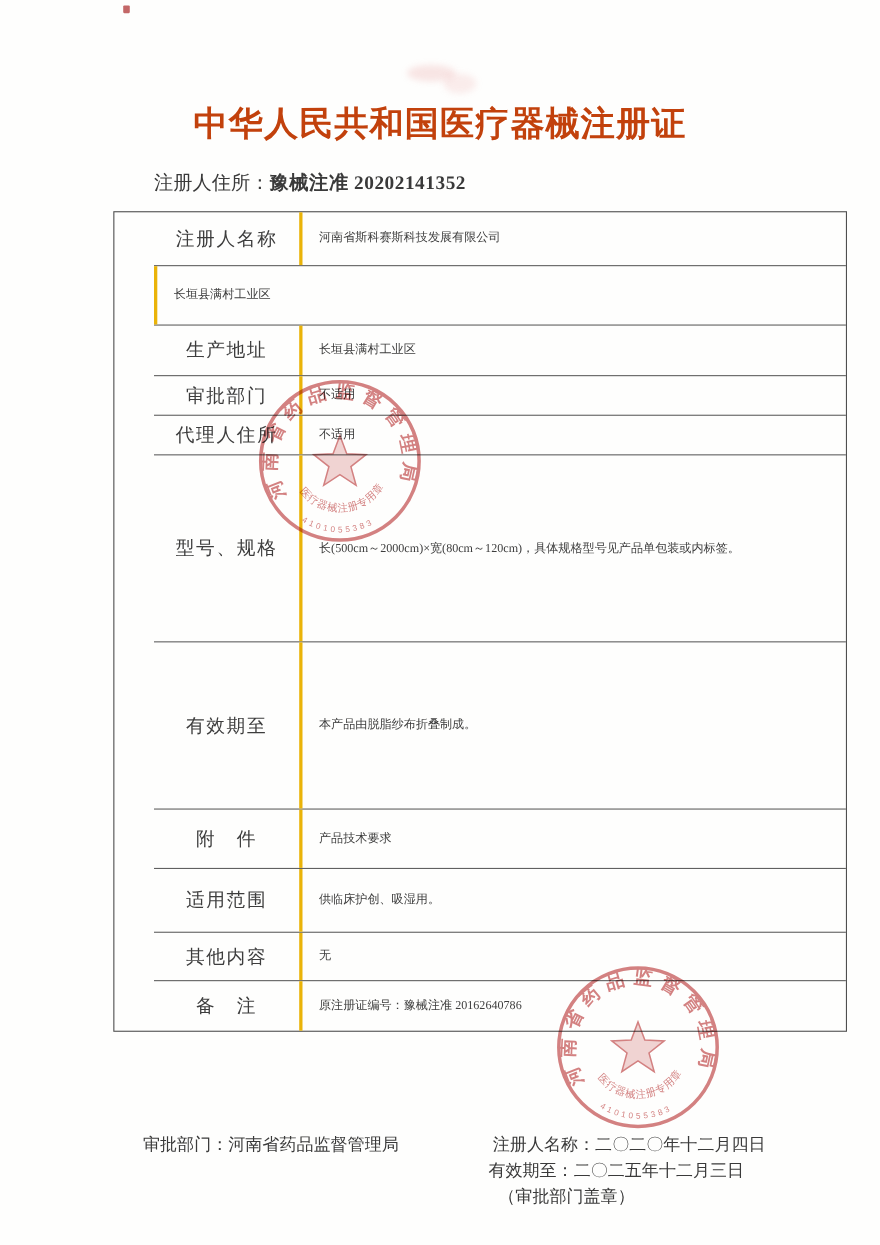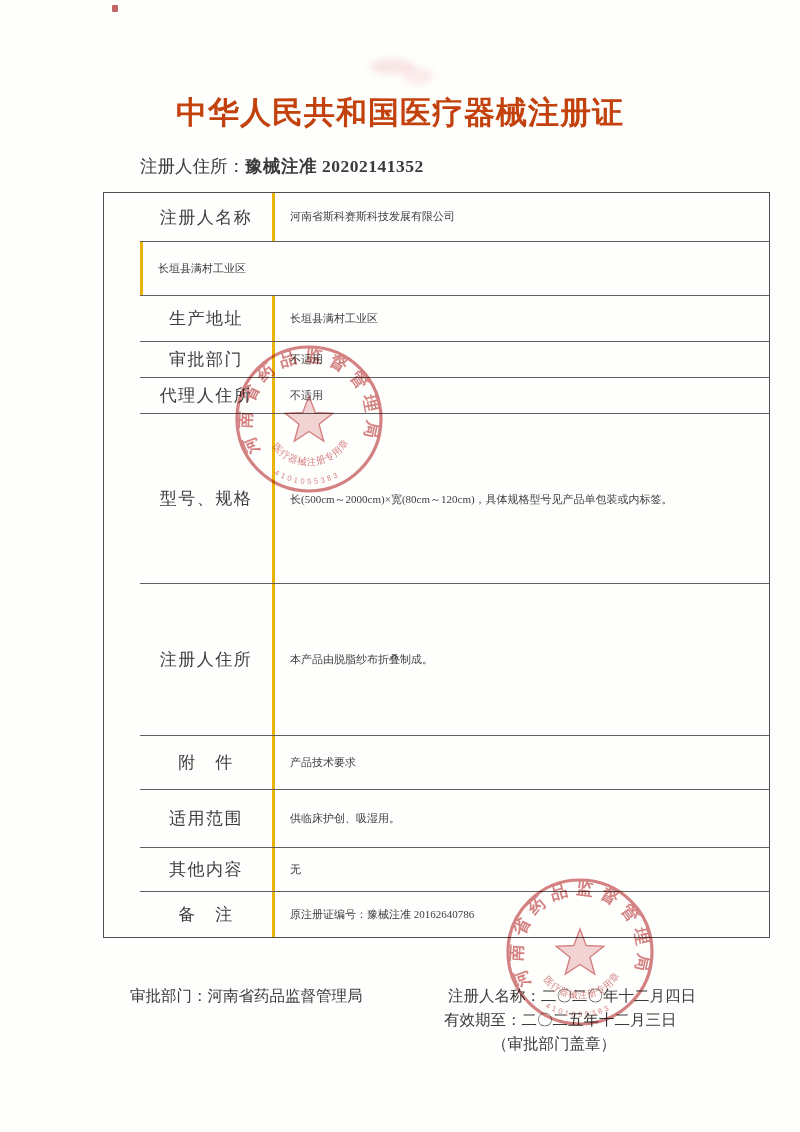--- a/index.html
+++ b/index.html
@@ -27,25 +27,25 @@
   }
   .t-value{
     flex:1;border-left:3px solid #eab308;display:flex;align-items:center;
     padding:2px 10px 2px 15px;font-size:11px;box-sizing:border-box;line-height:1.55;
   }
   .r0{height:48px}.r1{height:54px}.r2{height:46px}.r3{height:36px}.r4{height:36px}
   .r5{height:46px}.r6{height:170px}.r7{height:152px}.r8{height:58px}.r9{height:54px}
   .r10{height:44px}.r11{height:46px}
   .r6 .t-value{line-height:50px;padding-right:80px;text-align:right;}
 
-  .f-line{position:absolute;font-size:15.5px;color:#3a3a3a;white-space:nowrap;}
+  .f-line{position:absolute;font-size:15.5px;color:#3a3a3a;white-space:nowrap;margin-top:44px;}
   .f-dept{left:130px;top:986px;}
   .f-date{left:448px;top:986px;}
   .f-valid{left:444px;top:1010px;}
-  .f-seal-note{left:453px;top:1034px;width:202px;text-align:center;}
+  .f-seal-note{left:453px;top:1034px;width:202px;text-align:left;}
 
   .stamp{position:absolute;mix-blend-mode:multiply;opacity:.78;}
   .stamp circle{stroke:#c85f5f;fill:none;}
   .stamp text{fill:#c85f5f;font-family:"Liberation Sans","DejaVu Sans",sans-serif;}
   .ring-text{font-size:17px;letter-spacing:7px;font-weight:bold;}
   .bottom-text{font-size:9.5px;letter-spacing:.5px;}
   .serial-text{font-size:7.5px;letter-spacing:2.8px;}
   .star{fill:#dc9292;fill-opacity:.5;stroke:#c85f5f;stroke-width:1.4;}
 
   .smudge{position:absolute;border-radius:50%;filter:blur(3px);background:rgba(224,128,128,.20);}
@@ -91,21 +91,21 @@
       <div class="t-value">不适用</div>
     </div>
 
 
     <div class="t-row r6">
       <div class="t-label">型号、规格</div>
       <div class="t-value">长(500cm～2000cm)×宽(80cm～120cm)，具体规格型号见产品单包装或内标签。</div>
     </div>
 
     <div class="t-row r7">
-      <div class="t-label">注册人住所</div>
+      <div class="t-label">有效期至</div>
       <div class="t-value">本产品由脱脂纱布折叠制成。</div>
     </div>
 
     <div class="t-row r9">
       <div class="t-label">附　件</div>
       <div class="t-value">产品技术要求</div>
     </div>
 
     <div class="t-row r8">
       <div class="t-label">适用范围</div>

